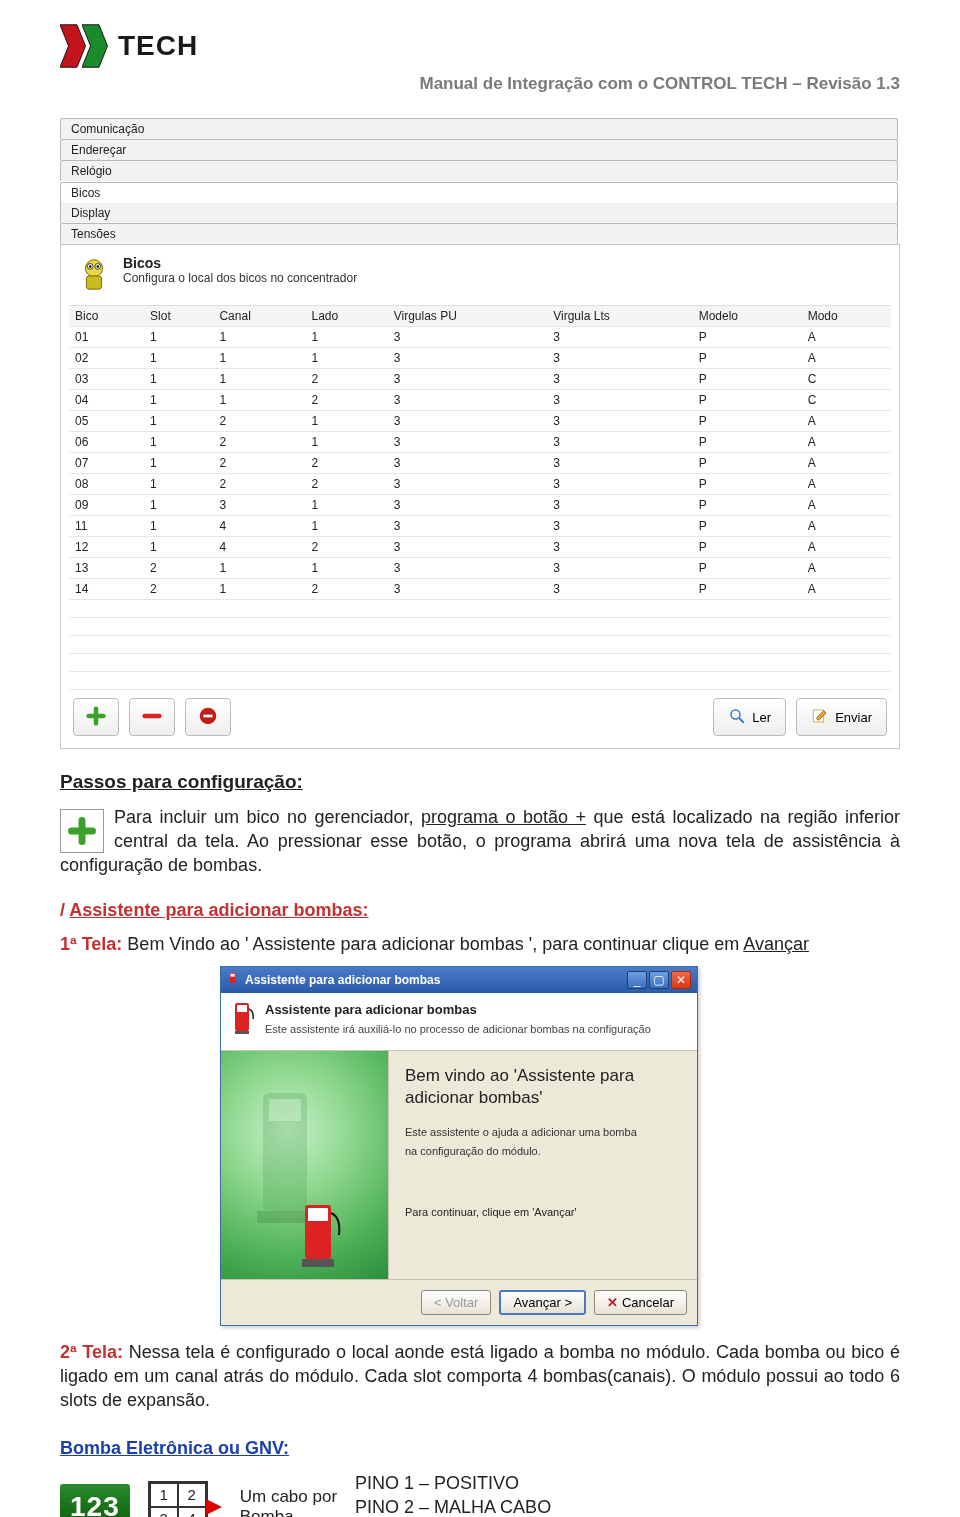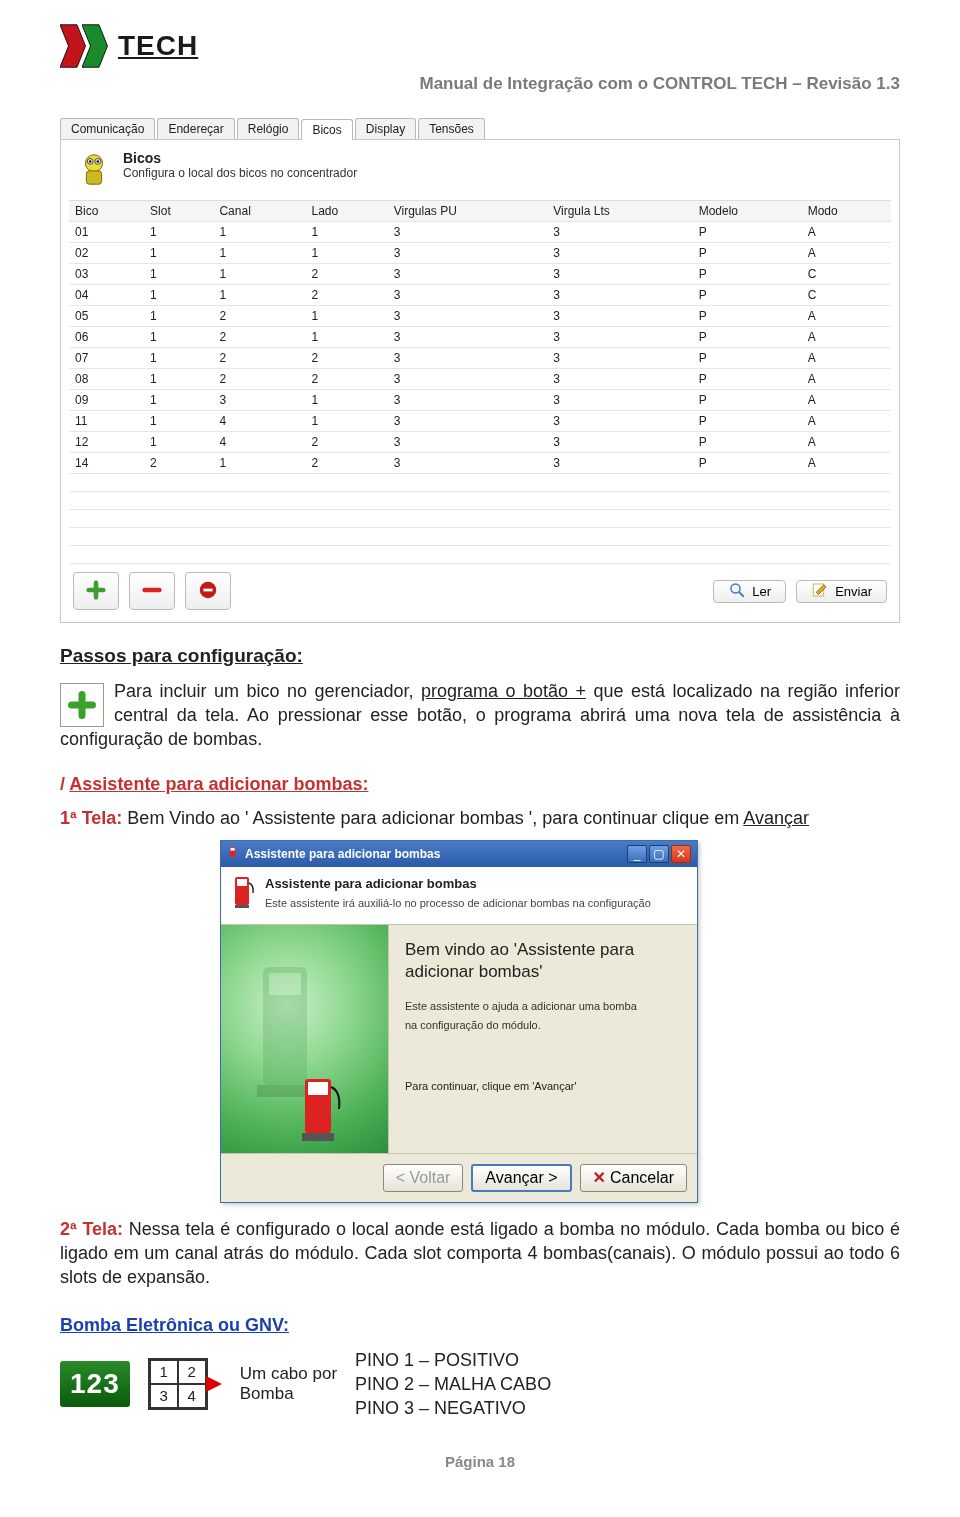--- a/index.html
+++ b/index.html
@@ -4,26 +4,26 @@
 <style>
   * { box-sizing: border-box; margin: 0; padding: 0; }
   html, body { background: #fff; font-family: Verdana, Arial, sans-serif; color: #222; }
   .page { width: 960px; margin: 0 auto; padding: 24px 60px 40px 60px; position: relative; }
 
   
   .logo { display: flex; align-items: center; gap: 6px; margin-bottom: 6px; }
   .logo .vw { display: flex; }
   .logo .chev { width: 34px; height: 44px; position: relative; }
   .logo .chev svg { width: 100%; height: 100%; }
-  .logo-text { font-weight: bold; font-size: 28px; letter-spacing: 1px; color: #1a1a1a; margin-left: -4px; font-family: Arial, sans-serif; text-decoration: underline;}
+  .logo-text { font-weight: bold; font-size: 28px; letter-spacing: 1px; color: #1a1a1a; margin-left: -4px; font-family: Arial, sans-serif;}
 
   .doc-title-line { text-align: right; color: #7a7a7a; font-weight: bold; font-size: 17px; margin: 2px 0 24px 0; }
 
   
-  .tabstrip { display: flex; gap: 0; font-size: 12px; border-bottom: 1px solid #c7c7c7; margin-bottom: 0; }
+  .tabstrip { display: flex; gap: 0; font-size: 12px; border-bottom: 1px solid #c7c7c7; margin-bottom: 0; flex-direction: column; }
   .tabstrip .tab { padding: 3px 10px 3px 10px; border: 1px solid #b8b8b8; border-bottom: none; background: #f2f2f2; margin-right: 2px; color: #222; border-radius: 3px 3px 0 0; }
   .tabstrip .tab.active { background: #fff; position: relative; top: 1px; }
 
   
   .panel { border: 1px solid #c7c7c7; border-top: none; padding: 8px; background: #fff; }
   .panel-head { display: flex; align-items: flex-start; gap: 10px; padding: 2px 6px 8px 6px; }
   .robot-icon svg { width: 38px; height: 38px; }
   .panel-title { font-weight: bold; font-size: 14px; }
   .panel-desc { font-size: 12px; color: #333; margin-top: 0; }
 
@@ -32,21 +32,21 @@
   table.data th, table.data td { border-bottom: 1px solid #e6e6e6; padding: 3px 6px; text-align: left; }
   table.data th { background: #f5f5f5; font-weight: normal; border-top: 1px solid #ddd; }
   table.data tbody tr:nth-child(even) { background: #fff; }
   .empty-rows td { height: 18px; border-bottom: 1px solid #f0f0f0; }
 
   
   .btnbar { display: flex; align-items: center; padding: 8px 4px 4px 4px; gap: 10px; }
   .btnbar .spacer { flex: 1; }
   .iconbtn, .txtbtn { display: inline-flex; align-items: center; justify-content: center; border: 1px solid #bbb; background: linear-gradient(#fff,#eee); border-radius: 4px; font-size: 13px; cursor: pointer; }
   .iconbtn { width: 46px; height: 38px; }
-  .txtbtn { height: 23px; padding: 0 14px; gap: 6px; justify-content: center; }
+  .txtbtn { height: 38px; padding: 0 14px; gap: 6px; justify-content: center; }
 
   
   .body-text { font-size: 18px; line-height: 1.35; margin-top: 20px; }
   .body-text p { margin-bottom: 10px; text-align: justify; }
   .section-title { font-weight: bold; font-size: 19px; }
   .section-title.u { text-decoration: underline; }
   .red { color: #c43131; font-weight: bold; }
   .blue { color: #1a3fb0; font-weight: bold; }
   .u { text-decoration: underline; }
 
@@ -67,21 +67,21 @@
   .wizard .side { width: 168px; height: 228px; position: relative; background: radial-gradient(circle at 40% 35%, #c9f0c9 0%, #8ed78e 35%, #4fb258 70%, #2a8f3c 100%); border-right: 1px solid #c8c4b4; overflow: hidden; }
   .wizard .side .ghost-pump, .wizard .side .red-pump { position: absolute; }
   .wizard .side .ghost-pump { left: 30px; top: 36px; opacity: 0.45; }
   .wizard .side .red-pump { left: 76px; top: 150px; }
   .wizard .main { flex: 1; padding: 14px 14px 10px 6px; }
   .wizard .welcome { font-size: 17px; margin-bottom: 16px; line-height: 1.3; }
   .wizard .helper { font-size: 11px; color: #333; line-height: 1.4; }
   .wizard .helper p { margin-bottom: 4px; }
   .wizard .cont-hint { font-size: 11px; margin-top: 46px; }
   .wizard .footer { border-top: 1px solid #c8c4b4; padding: 10px; display: flex; justify-content: flex-end; gap: 8px; background: #ece9d8; }
-  .wizard .footer button { font-size: 16px; padding: 3px 12px; border: 1px solid #8a8a7a; background: linear-gradient(#fff,#e6e3d6); border-radius: 3px; display: inline-flex; align-items: center; gap: 4px; }
+  .wizard .footer button { font-size: 13px; padding: 3px 12px; border: 1px solid #8a8a7a; background: linear-gradient(#fff,#e6e3d6); border-radius: 3px; display: inline-flex; align-items: center; gap: 4px; }
   .wizard .footer button.primary { border: 2px solid #4b78c5; }
   .wizard .footer button:disabled { color: #999; }
 
   
   .bomba-row { display: flex; align-items: center; gap: 18px; margin-top: 6px; }
   .badge123 { background: linear-gradient(#2a8a2a,#0a5a0a); color: #fff; font-weight: bold; font-size: 28px; padding: 4px 10px; border-radius: 3px; letter-spacing: 1px; font-family: Arial, sans-serif; }
   .grid4 { display: grid; grid-template-columns: 28px 28px; grid-template-rows: 24px 24px; border: 2px solid #333; }
   .grid4 div { border: 1px solid #333; display: flex; align-items: center; justify-content: center; font-size: 15px; background: #fff; }
   .cable-label { font-size: 17px; line-height: 1.2; }
   .arrow-right { display:inline-block; width:0; height:0; border-top:8px solid transparent; border-bottom:8px solid transparent; border-left:16px solid #d00; vertical-align:middle; margin-left:-2px; }
@@ -256,20 +256,30 @@
               <td>3</td>
               <td>3</td>
               <td>P</td>
               <td>A</td>
             </tr>
             <tr>
               <td>12</td>
               <td>1</td>
               <td>4</td>
               <td>2</td>
+              <td>3</td>
+              <td>3</td>
+              <td>P</td>
+              <td>A</td>
+            </tr>
+            <tr>
+              <td>13</td>
+              <td>2</td>
+              <td>1</td>
+              <td>1</td>
               <td>3</td>
               <td>3</td>
               <td>P</td>
               <td>A</td>
             </tr>
             <tr>
               <td>14</td>
               <td>2</td>
               <td>1</td>
               <td>2</td>

